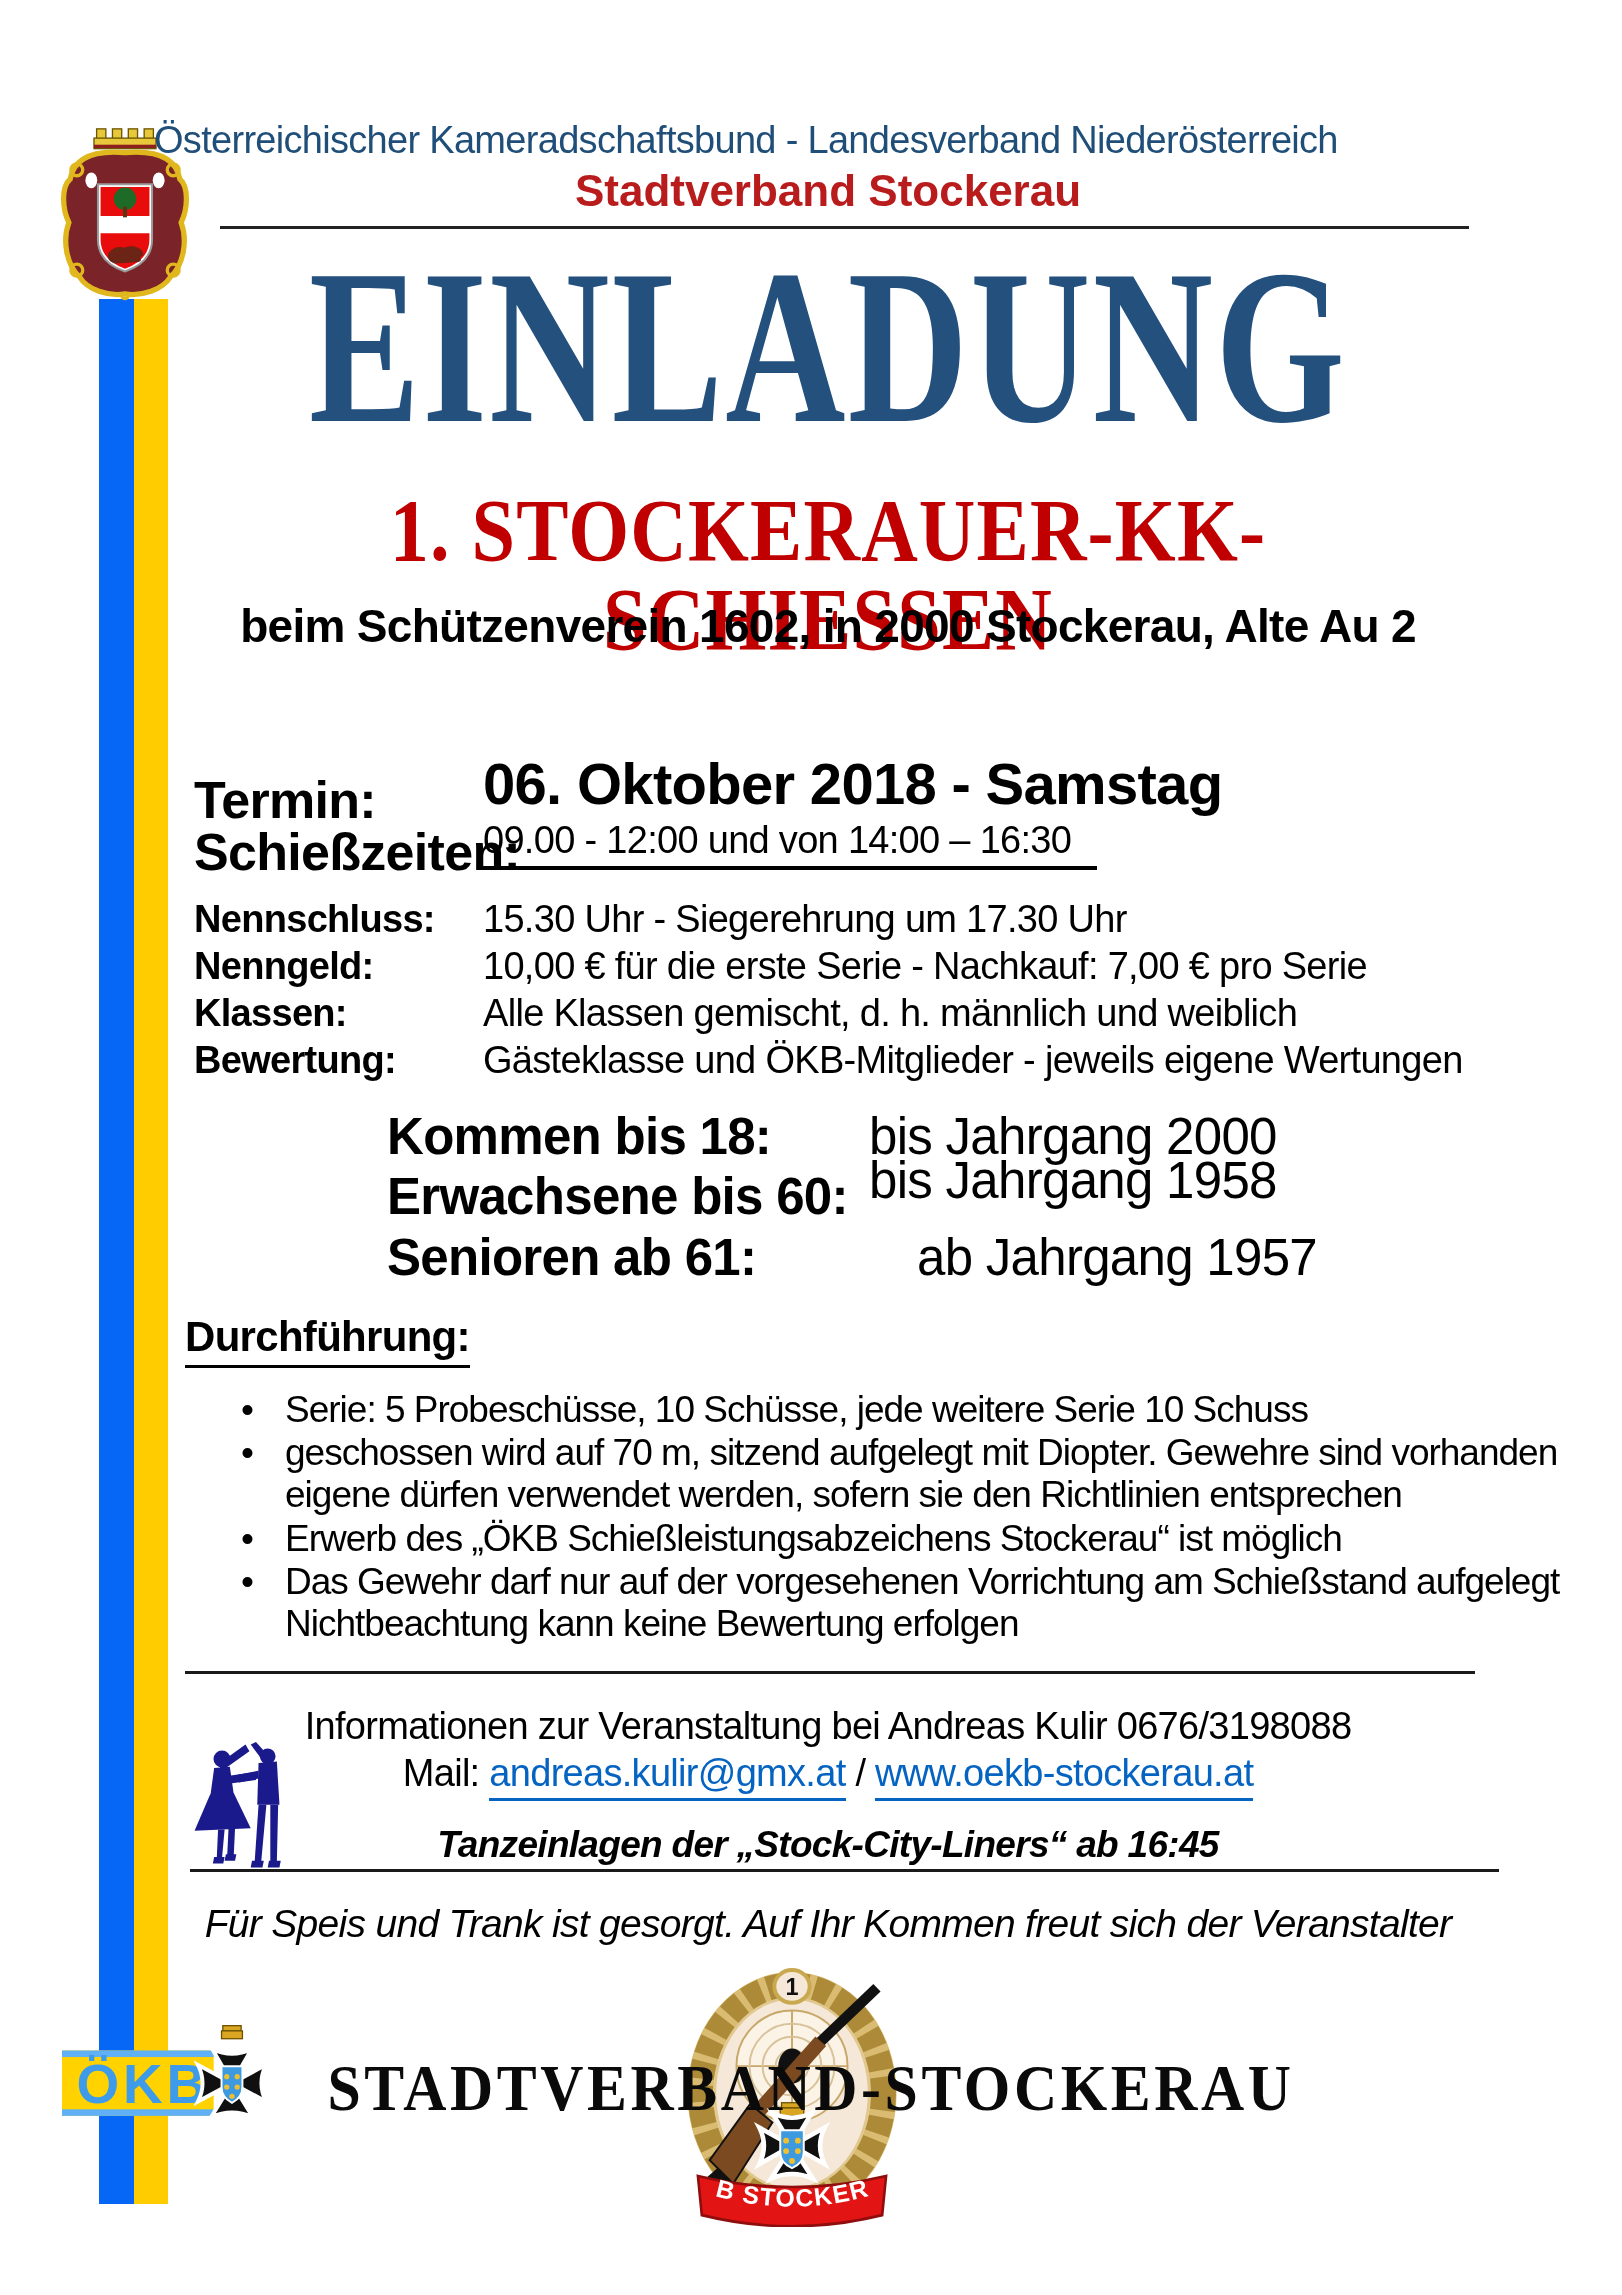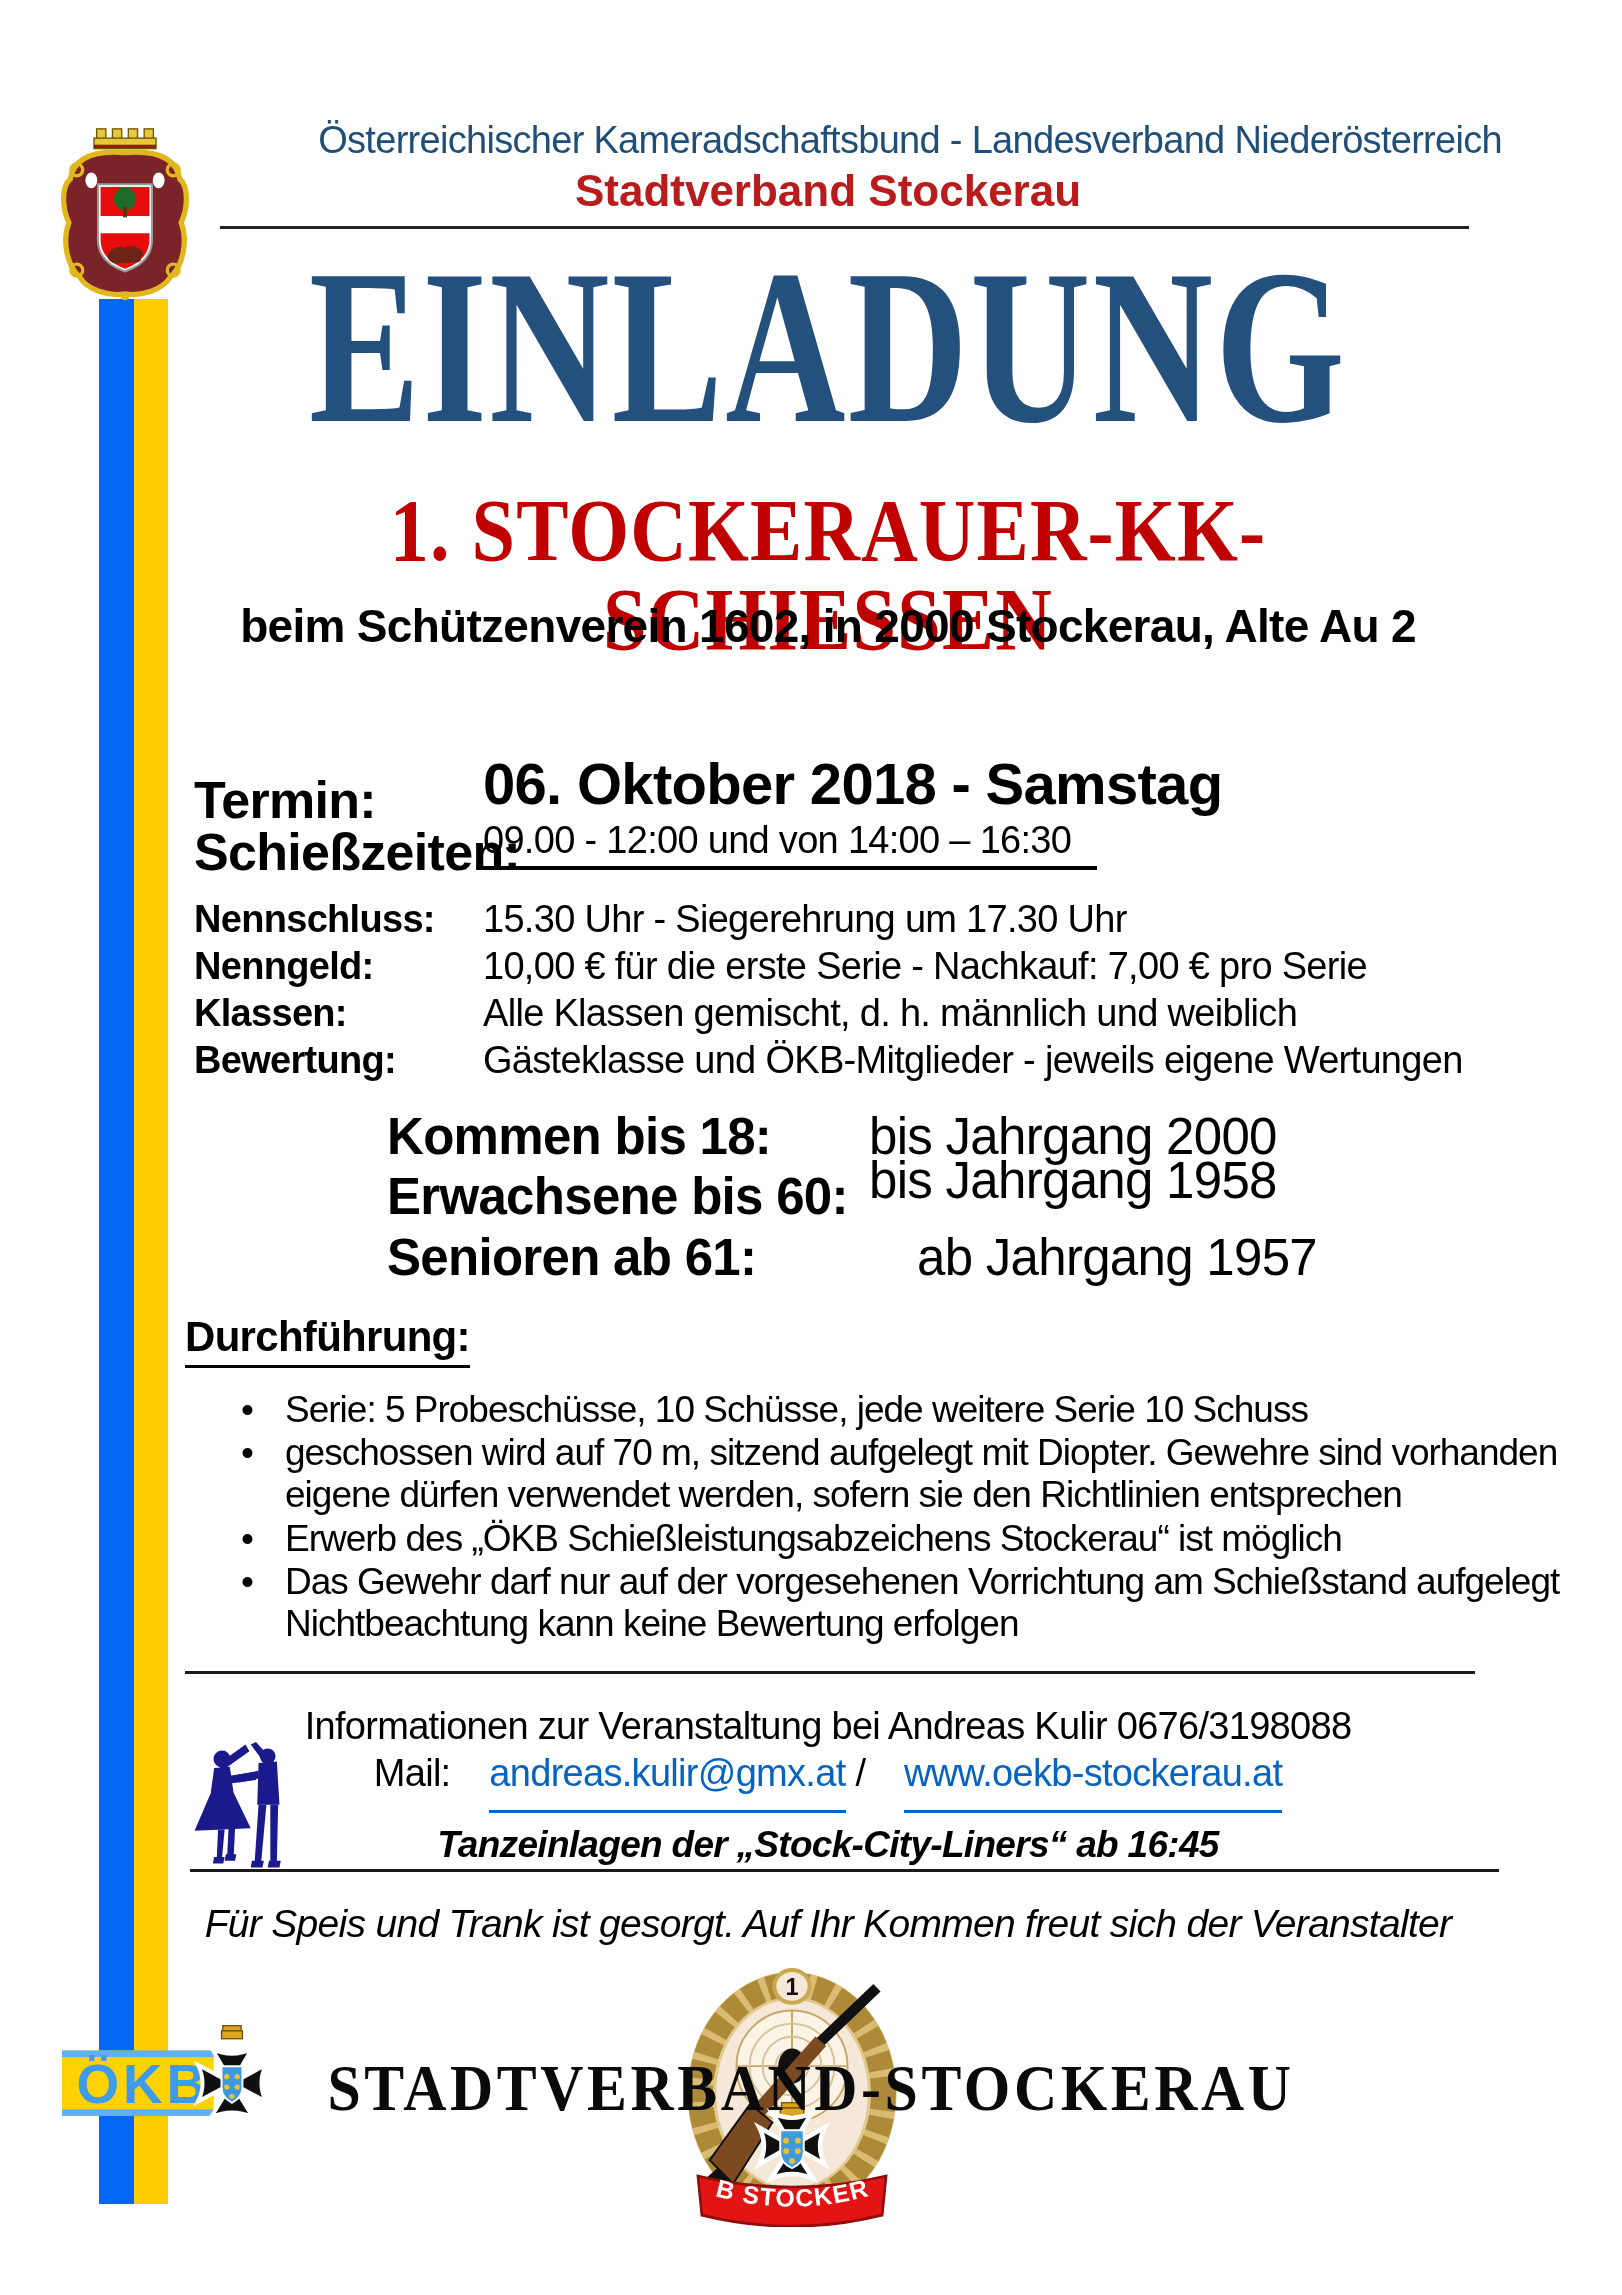--- a/index.html
+++ b/index.html
@@ -4,21 +4,21 @@
 <style>
   html,body{margin:0;padding:0;background:#888;}
   #page{position:relative;width:1622px;height:2295px;background:#ffffff;overflow:hidden;
         font-family:"Liberation Sans",sans-serif;color:#000;}
   .abs{position:absolute;}
   
   .stripe{position:absolute;top:299px;height:1905px;}
   .stripe.blue{left:99px;width:35px;background:#0667F6;}
   .stripe.yellow{left:134px;width:34px;background:#FFCC00;}
   
-  .org-line{left:154px;top:119px;width:1348px;text-align:right;font-size:38px;
+  .org-line{left:154px;top:119px;width:1348px;text-align:left;font-size:38px;
             letter-spacing:-0.7px;color:#1F4E79;}
   .city-line{left:154px;top:166px;width:1348px;text-align:center;font-size:44px;
              font-weight:bold;color:#b91c1c;}
   .header-rule{left:220px;top:226px;width:1249px;height:2.6px;background:#222;}
   
   .einladung{left:154px;top:237px;width:1348px;text-align:center;
              font-family:"Liberation Serif",serif;font-weight:bold;font-size:196px;
              line-height:1;color:#24507E;letter-spacing:2.6px;
              transform:scale(0.85,1.12);transform-origin:center top;}
   .event-title{left:154px;top:486px;width:1348px;text-align:center;
@@ -41,21 +41,21 @@
          border-bottom:3.9px solid #000;padding-bottom:3.9px;letter-spacing:-0.7px;}
   .bullet{position:absolute;left:241px;font-size:37px;line-height:42px;letter-spacing:-1px;}
   .bullet .bl{padding-left:44px;position:relative;}
   .bullet .bl.first::before{content:"•";position:absolute;left:0;top:0;font-size:37px;}
   .rule{position:absolute;background:#1a1a1a;height:3.3px;}
   
   .center-line{left:154px;width:1348px;text-align:center;letter-spacing:-0.7px;}
   .info-line{top:1705px;font-size:38px;}
   .mail-line{top:1752px;font-size:38px;}
   .mail-line a{color:#0563C1;text-decoration:none;border-bottom:3.9px solid #0563C1;
-               padding-bottom:16px;cursor:pointer;margin-left:29px;}
+               padding-bottom:4px;cursor:pointer;}
   .dance-line{top:1824px;font-size:37px;font-weight:bold;font-style:italic;}
   .closing-line{top:1902px;font-size:39px;font-style:italic;}
   
   .stencil{left:0;top:2051px;width:1622px;text-align:center;
            font-family:"Liberation Serif",serif;font-weight:bold;font-size:65px;
            color:#0a0a0a;letter-spacing:3.9px;transform:scaleX(0.92);
            transform-origin:center top;z-index:6;}
   svg text{font-family:"Liberation Sans",sans-serif;}
 </style>
 </head>

